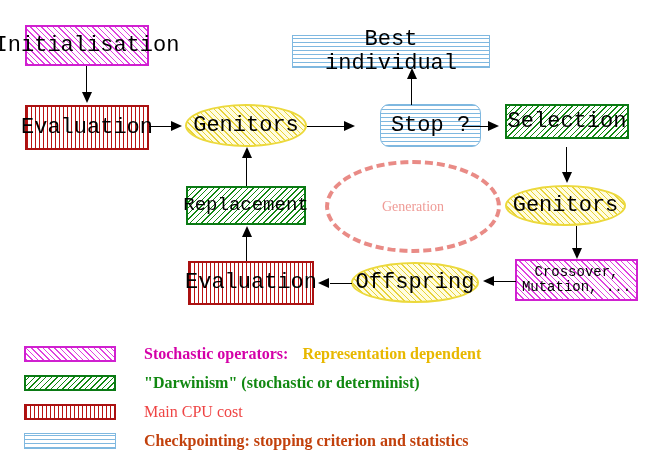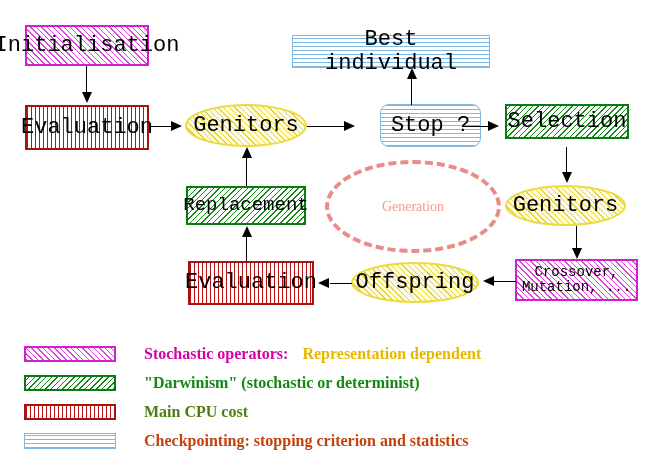--- a/index.html
+++ b/index.html
@@ -66,21 +66,21 @@
            border-right:11px solid #000;}
 
   
   #legend{position:absolute;left:0;top:335px;width:592px;height:120px;}
   .legend-row{position:absolute;left:24px;height:22px;display:flex;align-items:center;}
   .swatch{width:92px;height:16px;box-sizing:border-box;flex:0 0 auto;}
   .legend-text{margin-left:28px;white-space:nowrap;font-size:16px;}
   .t-magenta{color:#d400a8;font-weight:bold;}
   .t-gold{color:#e8b800;font-weight:bold;}
   .t-green{color:#118811;font-weight:bold;}
-  .t-red{color:#4d7c0f;font-weight:bold;}
+  .t-red{color:#ef4444;font-weight:normal;}
   .t-blue{color:#c2410c;font-weight:bold;}
 </style>
 </head>
 <body>
 
 <div id="canvas">
 
   <div class="node fill-magenta" style="left:25px;top:25px;width:124px;height:41px;font-size:22px;">
     <span>Initialisation</span>
   </div>

